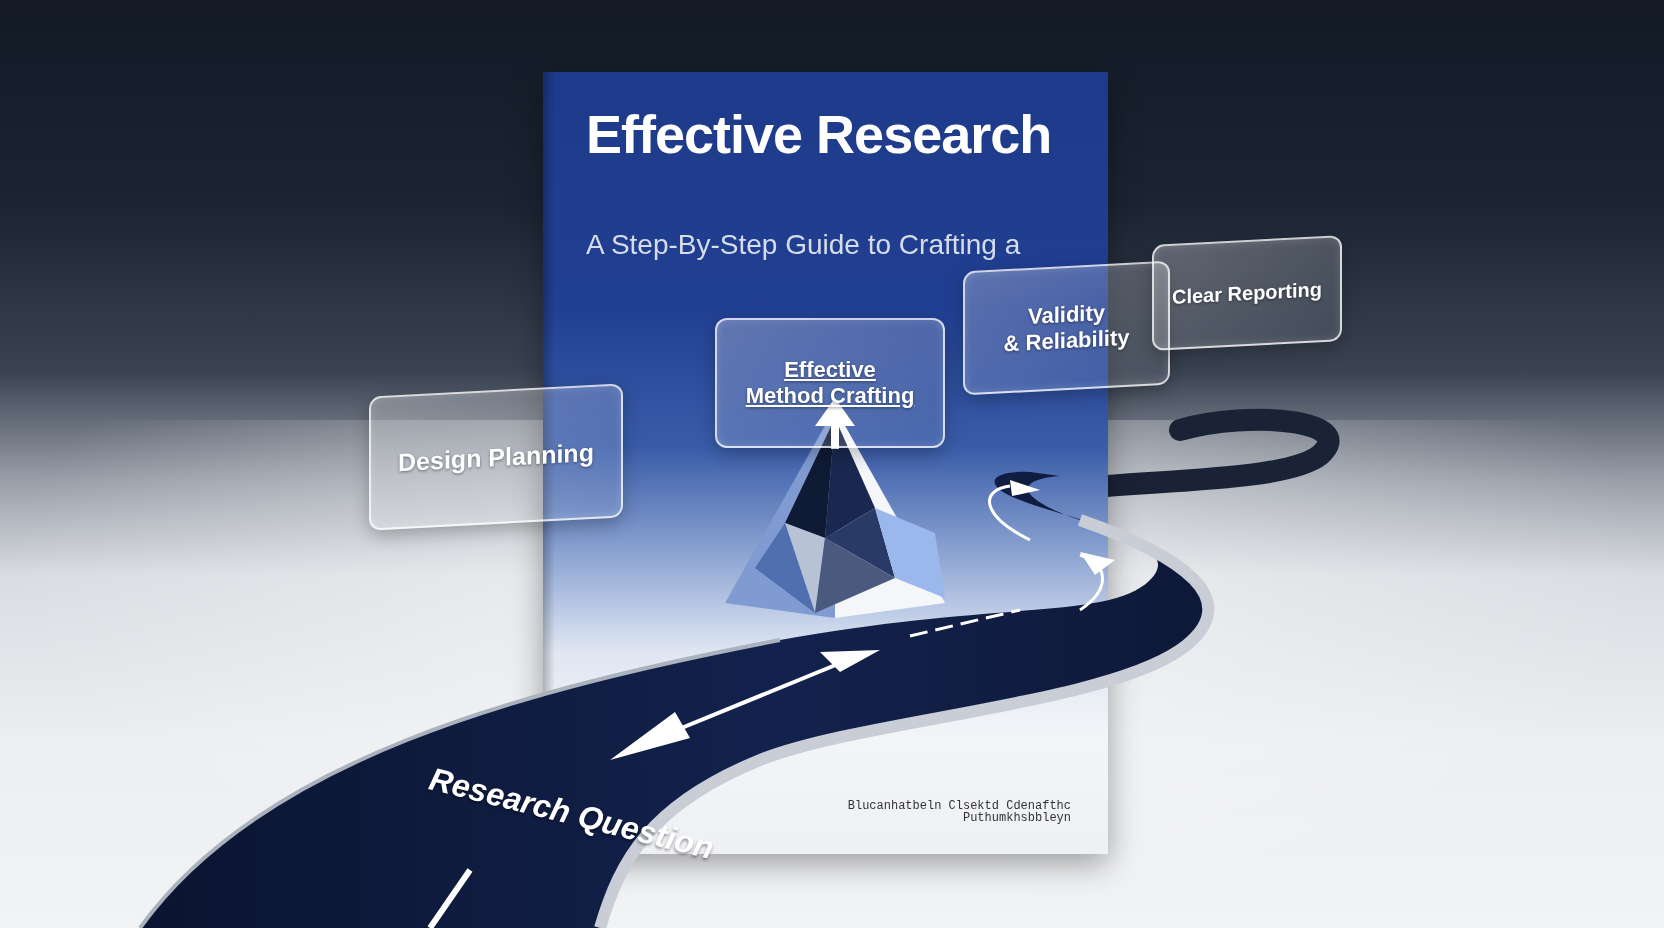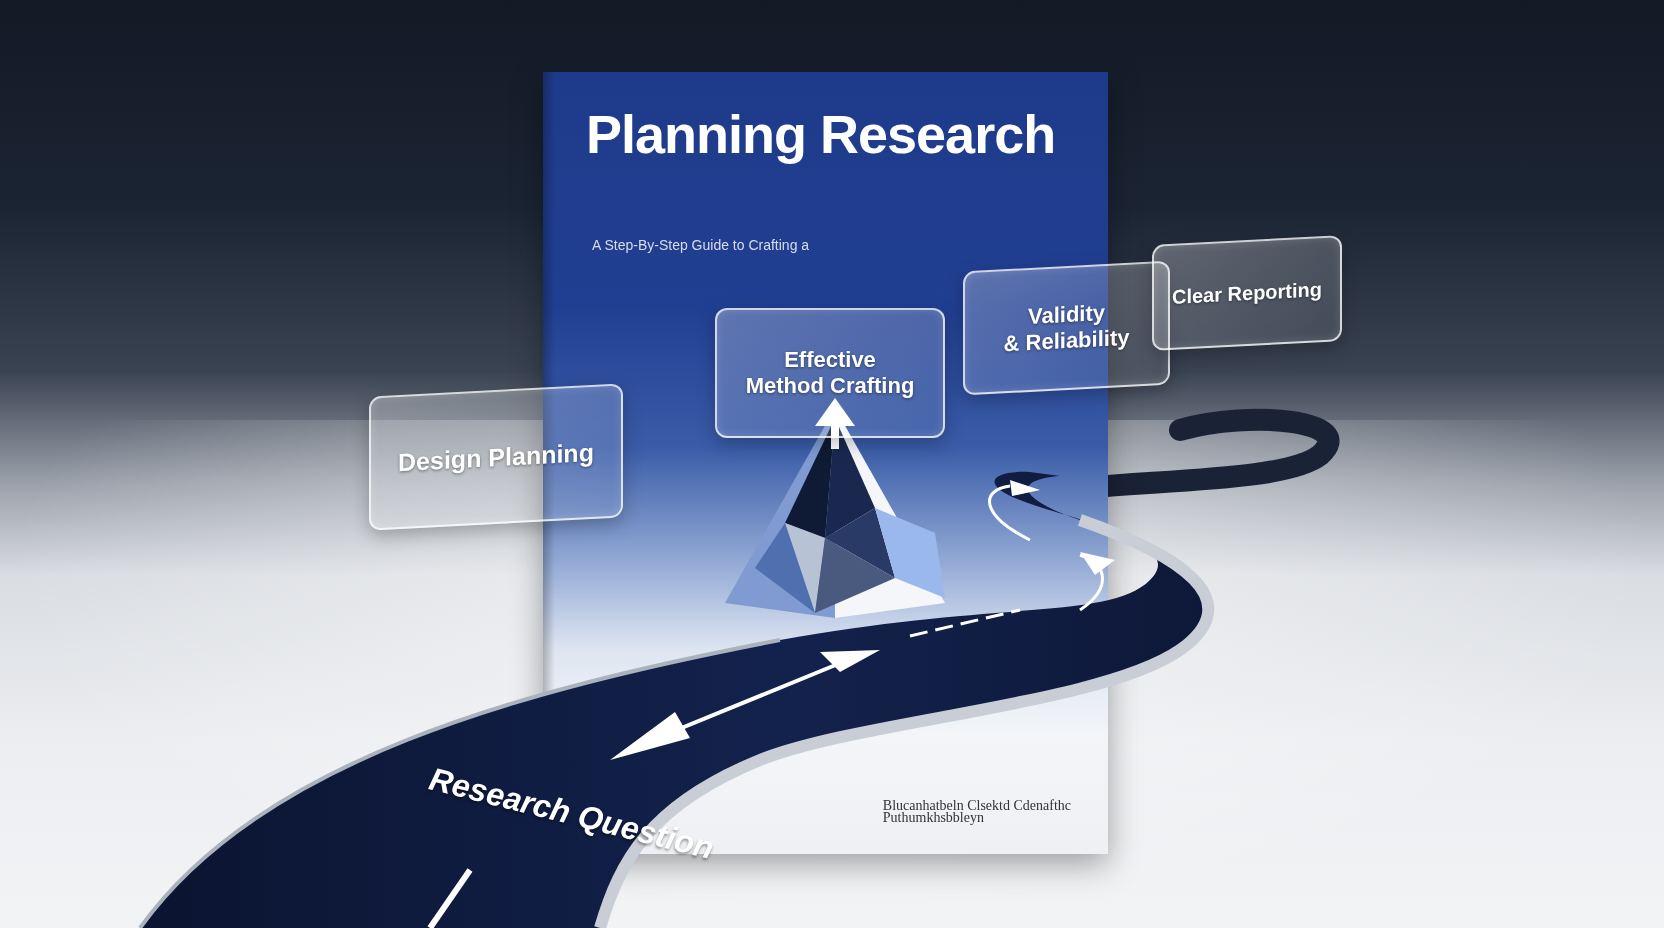--- a/index.html
+++ b/index.html
@@ -9,49 +9,49 @@
   .scene{position:absolute;inset:0;}
   .floor-shade{position:absolute;left:0;right:0;top:420px;bottom:0;
     background:radial-gradient(ellipse at 50% 30%,rgba(255,255,255,0.6),rgba(255,255,255,0) 70%);}
   svg.road{position:absolute;left:0;top:0;}
   .book{position:absolute;left:543px;top:72px;width:565px;height:782px;
     background:linear-gradient(180deg,#1e3a8a 0%,#213f92 30%,#3a5ca8 48%,#8ea6d3 62%,#dfe6f2 74%,#f3f5f8 85%,#eef0f3 100%);
     box-shadow:0 10px 30px rgba(0,0,0,0.35);}
   .book .spine{position:absolute;left:0;top:0;bottom:0;width:12px;background:linear-gradient(90deg,rgba(0,0,0,0.25),rgba(0,0,0,0));}
   .title{position:absolute;left:43px;top:33px;margin:0;color:#fff;font-family:"Liberation Sans",sans-serif;font-weight:bold;
     font-size:54px;line-height:58px;letter-spacing:-1px;}
-  .subtitle{position:absolute;left:49px;top:160px;color:#d6ddea;font-family:"Liberation Sans",sans-serif;font-size:14px;line-height:26px;}
-  .publisher{position:absolute;right:37px;top:728px;text-align:left;font-size:14px;line-height:12px;color:#333;font-family:Liberation Serif, serif;}
+  .subtitle{position:absolute;left:43px;top:160px;color:#d6ddea;font-family:"Liberation Sans",sans-serif;font-size:28px;line-height:26px;}
+  .publisher{position:absolute;right:37px;top:728px;text-align:right;font-size:12px;line-height:12px;color:#333;font-family:Liberation Mono, monospace;}
   .card{position:absolute;border:2px solid rgba(255,255,255,0.75);border-radius:12px;
     background:linear-gradient(160deg,rgba(255,255,255,0.28),rgba(255,255,255,0.08));
     box-shadow:0 6px 18px rgba(0,0,0,0.25), inset 0 0 10px rgba(255,255,255,0.15);
     color:#fff;font-family:"Liberation Sans",sans-serif;font-weight:bold;display:flex;align-items:center;justify-content:center;text-align:center;
     text-shadow:0 1px 3px rgba(0,0,0,0.45);}
   .card-design{left:369px;top:390px;width:250px;height:130px;font-size:25px;transform:skewY(-3deg);}
-  .card-effective{left:715px;top:308px;width:226px;height:126px;font-size:22px;line-height:26px;}
+  .card-effective{left:715px;top:318px;width:226px;height:126px;font-size:22px;line-height:26px;text-decoration:underline;}
   .card-validity{left:963px;top:266px;width:203px;height:120px;font-size:22px;line-height:26px;transform:skewY(-3deg);}
   .card-clear{left:1152px;top:240px;width:186px;height:102px;font-size:20px;transform:skewY(-3deg);}
   .road-label{position:absolute;left:430px;top:760px;color:#fff;font-family:"Liberation Sans",sans-serif;font-weight:bold;font-style:italic;
     font-size:32px;transform:rotate(14deg);transform-origin:left center;text-shadow:0 2px 3px rgba(0,0,0,0.4);}
   svg.pyramid{position:absolute;left:695px;top:398px;}
 </style>
 </head>
 <body>
 
 <div class="scene">
   <div class="floor-shade"></div>
 
   <svg class="road" width="1664" height="928" viewBox="0 0 1664 928">
     <path d="M1180 430 C1250 410 1360 420 1320 455 C1270 495 1000 470 970 520" fill="none" stroke="#1a2236" stroke-width="22" stroke-linecap="round"></path>
   </svg>
 
   <div class="book">
     <div class="spine"></div>
     <h1 class="title">
-      <span>Planning Research</span><br>
+      <span>Effective Research</span><br>
     </h1>
     <div class="subtitle">
       <span>A Step-By-Step Guide to Crafting a</span><br>
     </div>
     <div class="publisher">
       <span>Blucanhatbeln Clsektd Cdenafthc</span><br>
       <span>Puthumkhsbbleyn</span>
     </div>
   </div>
 

